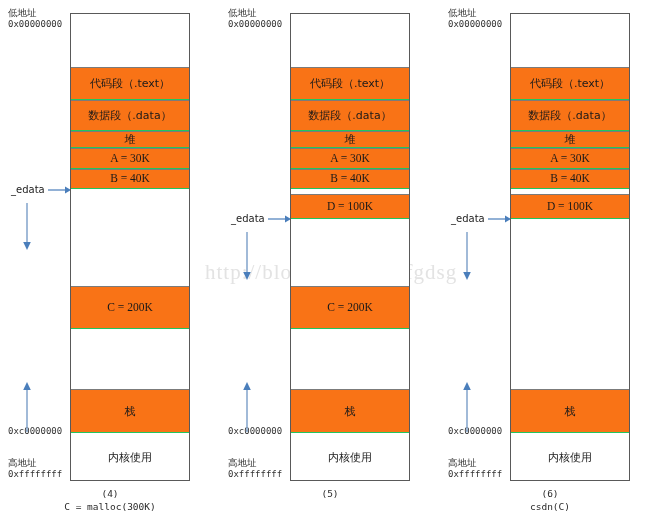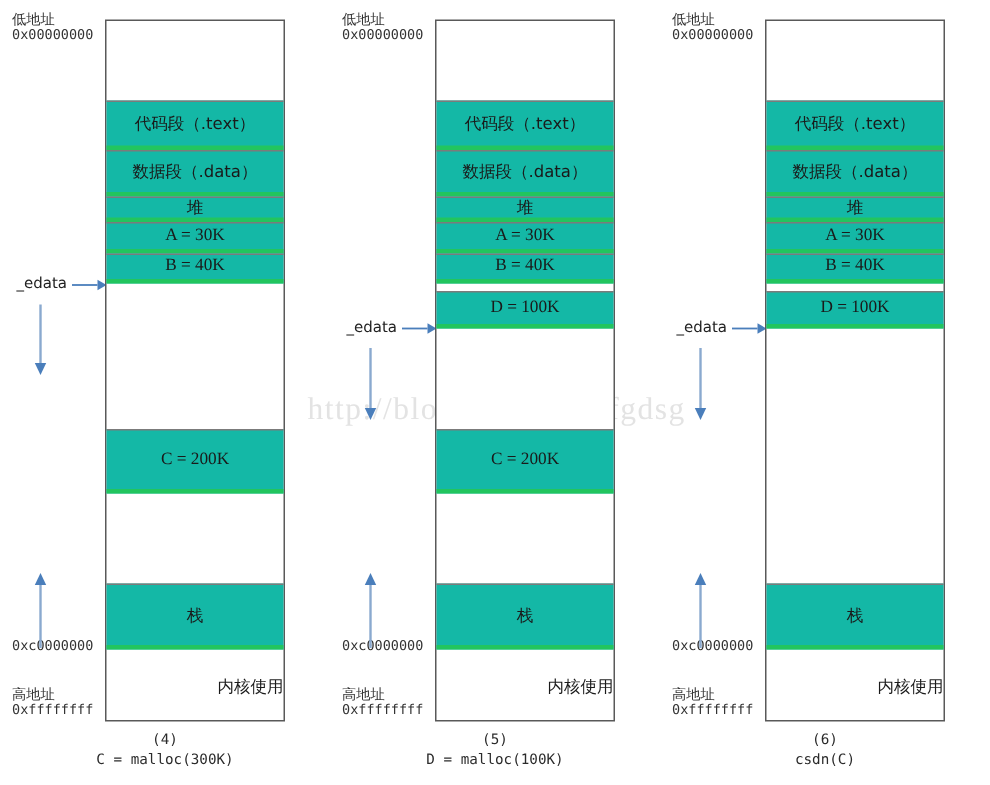--- a/index.html
+++ b/index.html
@@ -24,33 +24,33 @@
   .memmap{
     position:absolute;left:70px;top:13px;width:120px;height:468px;
     border:1px solid #595959;box-sizing:border-box;z-index:3;background:#fff;
   }
   .seg{
     position:absolute;left:0;width:100%;box-sizing:border-box;
     display:flex;align-items:center;justify-content:center;
     font-size:11.5px;color:#1a1a1a;line-height:1;
   }
   .seg.filled{
-    background:#14b8a6;
-    border-top:1px solid #7b7b7b;border-bottom:3px solid #22c55e;
-  }
-  .seg.plain{background:transparent;justify-content:flex-end;}
+    background:#f97316;
+    border-top:1px solid #7b7b7b;border-bottom:1px solid #22c55e;
+  }
+  .seg.plain{background:transparent;}
   .seg.cjk{font-family:"DejaVu Sans", sans-serif;font-size:11px;}
 
   
   .addr{
     position:absolute;
     font-family:"DejaVu Sans Mono", monospace;
     font-size:9px;color:#333;line-height:11px;white-space:pre;
   }
-  .addr .cjk{font-family:Liberation Mono, monospace;font-size:9.5px;}
+  .addr .cjk{font-family:Liberation Serif, serif;font-size:9.5px;}
   .edata{
     position:absolute;
     font-family:"DejaVu Sans", sans-serif;
     font-size:10px;color:#222;white-space:nowrap;
   }
 
   
   .arrow{position:absolute;z-index:2;}
   .arrow svg{display:block;overflow:visible;}
 
@@ -171,21 +171,21 @@
             <span>C = 200K</span>
           </div>
           <div class="seg plain" style="top: 315px; height: 60px;"></div>
           <div class="seg filled cjk" style="top: 375px; height: 44px;">
             <span>栈</span>
           </div>
           <div class="seg plain cjk" style="top: 419px; height: 49px;">
             <span>内核使用</span>
           </div>
         </div>
-        <div class="caption" style="left: 0px; top: 487px;"><div>(5)</div><div>D = malloc(100K)</div></div>
+        <div class="caption" style="left: 0px; top: 487px;"><div>(5)</div></div>
       </div>
       <div class="column" style="left: 440px;">
         <div class="addr" style="left: 8px; top: 8px;"><div class="cjk">低地址</div><div>0x00000000</div></div>
         <div class="addr" style="left: 8px; top: 426px;">0xc0000000</div>
         <div class="addr" style="left: 8px; top: 458px;"><div class="cjk">高地址</div><div>0xffffffff</div></div>
         <div class="edata" style="left: 11px; top: 213px;">_edata</div>
         <div class="arrow" style="left: 48px; top: 214px;">
           <svg width="24" height="10" viewBox="0 0 24 10">
             <line x1="0" y1="5" x2="17" y2="5" stroke="#4a7ebb" stroke-width="1.2"></line>
             <polygon points="17,1.5 23,5 17,8.5" fill="#4a7ebb"></polygon>

